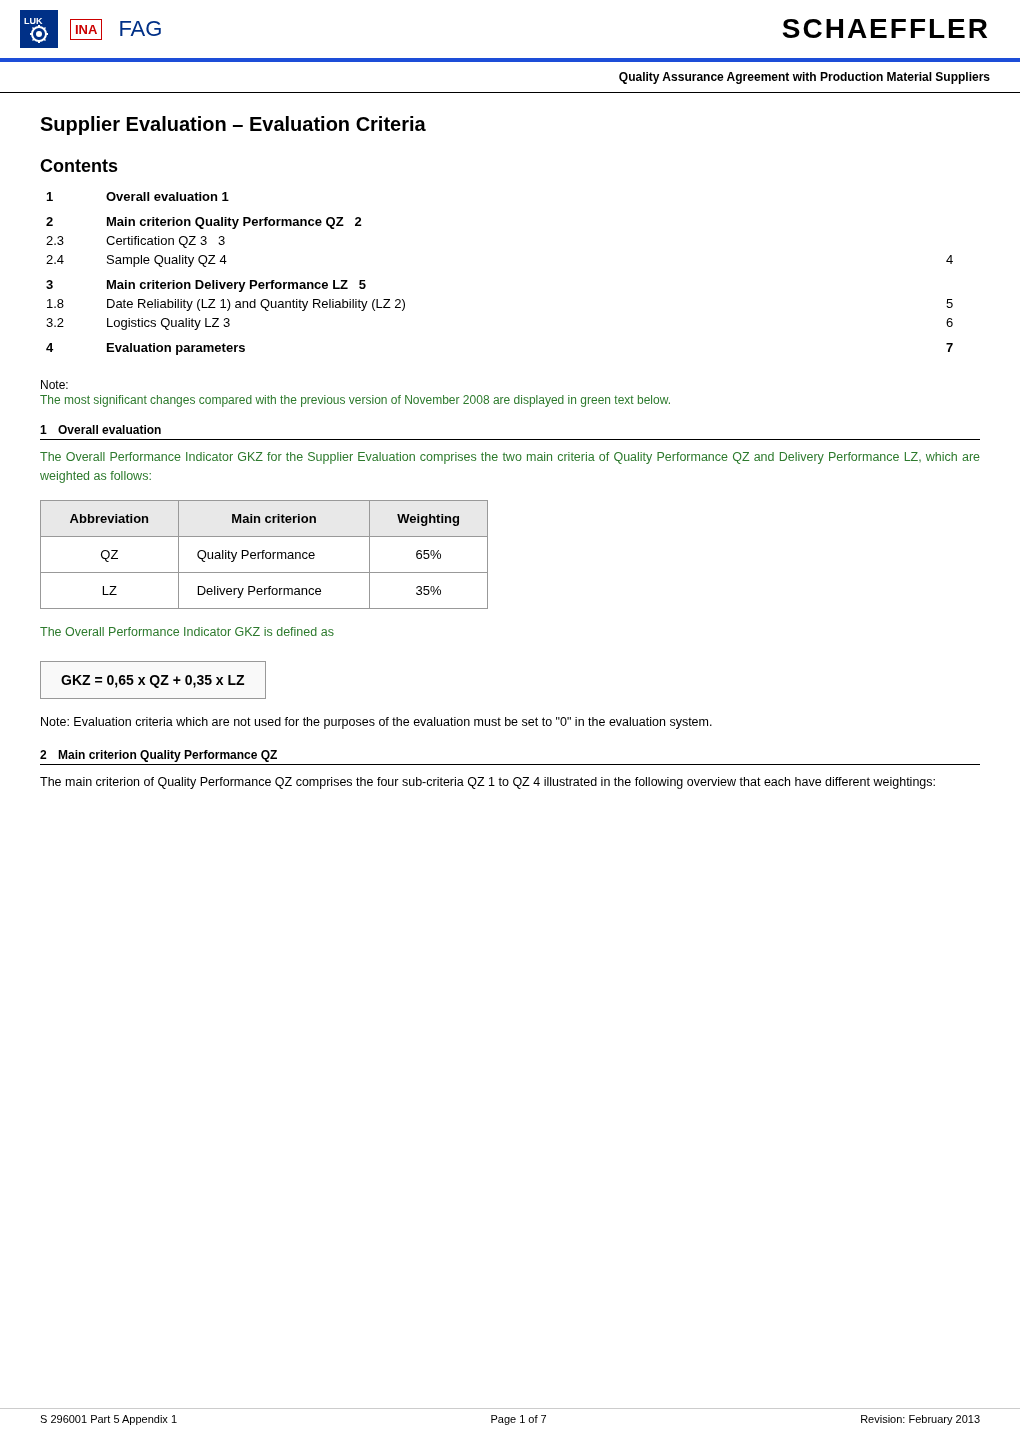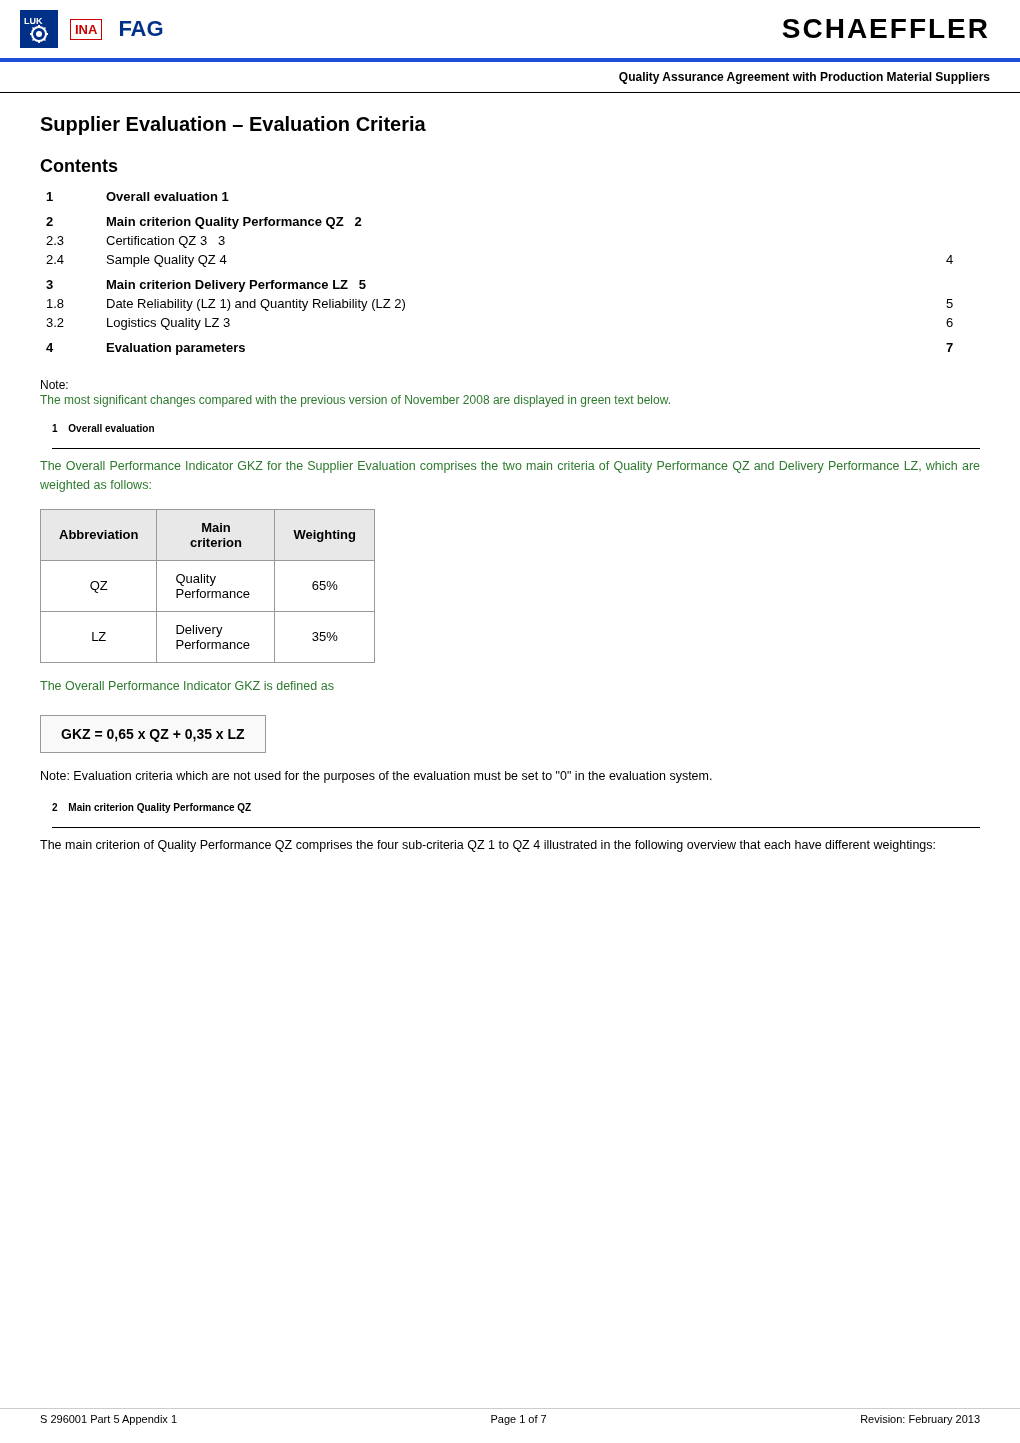--- a/index.html
+++ b/index.html
@@ -76,24 +76,24 @@
 
     
     .note-section {
       margin: 14px 0;
     }
     .note-label { font-size: 12px; color: #000; }
     .note-green { font-size: 12px; color: #2d7a2d; }
 
     
     .section-heading {
-      font-size: 10px;
-      font-weight: bold;
-      margin: 16px 0 8px 12px;
-      padding-bottom: 14px;
+      font-size: 12px;
+      font-weight: bold;
+      margin: 16px 0 8px 0;
+      padding-bottom: 2px;
       border-bottom: 1px solid #000;
     }
     .section-heading-num {
       margin-right: 8px;
     }
 
     
     .body-text {
       font-size: 12.5px;
       line-height: 1.5;
@@ -105,21 +105,21 @@
       line-height: 1.5;
       margin-bottom: 10px;
       color: #2d7a2d;
       text-align: justify;
     }
 
     
     .criteria-table {
       border-collapse: collapse;
       margin: 14px 0;
-      width: 335px;
+      width: 448px;
     }
     .criteria-table th, .criteria-table td {
       border: 1px solid #999;
       padding: 10px 18px;
       text-align: center;
       font-size: 13px;
     }
     .criteria-table th {
       background: #e8e8e8;
       font-weight: bold;
@@ -180,21 +180,21 @@
       <line x1="12.5" y1="17.5" x2="14" y2="19" stroke="white" stroke-width="1.5"></line>
       <line x1="24" y1="29" x2="25.5" y2="30.5" stroke="white" stroke-width="1.5"></line>
       <line x1="25.5" y1="17.5" x2="24" y2="19" stroke="white" stroke-width="1.5"></line>
       <line x1="14" y1="29" x2="12.5" y2="30.5" stroke="white" stroke-width="1.5"></line>
     </svg>
     <span style="margin: 0 4px;"></span>
 
     <span style="font-size:13px;font-weight:bold;color:#c00;border:1.5px solid #c00;padding:2px 4px;">INA</span>
     <span style="margin: 0 4px;"></span>
 
-    <span style="font-size:22px;font-weight:bold;color:#003087;padding:0 4px;">FAG</span>
+    <span style="font-size:22px;font-weight:normal;color:#003087;padding:0 4px;">FAG</span>
   </div>
   <div class="schaeffler-logo">SCHAEFFLER</div>
 </div>
 
 <div class="quality-assurance-line">
   <span>Quality Assurance Agreement with Production Material Suppliers</span>
 </div>
 
 <div class="content">
 

